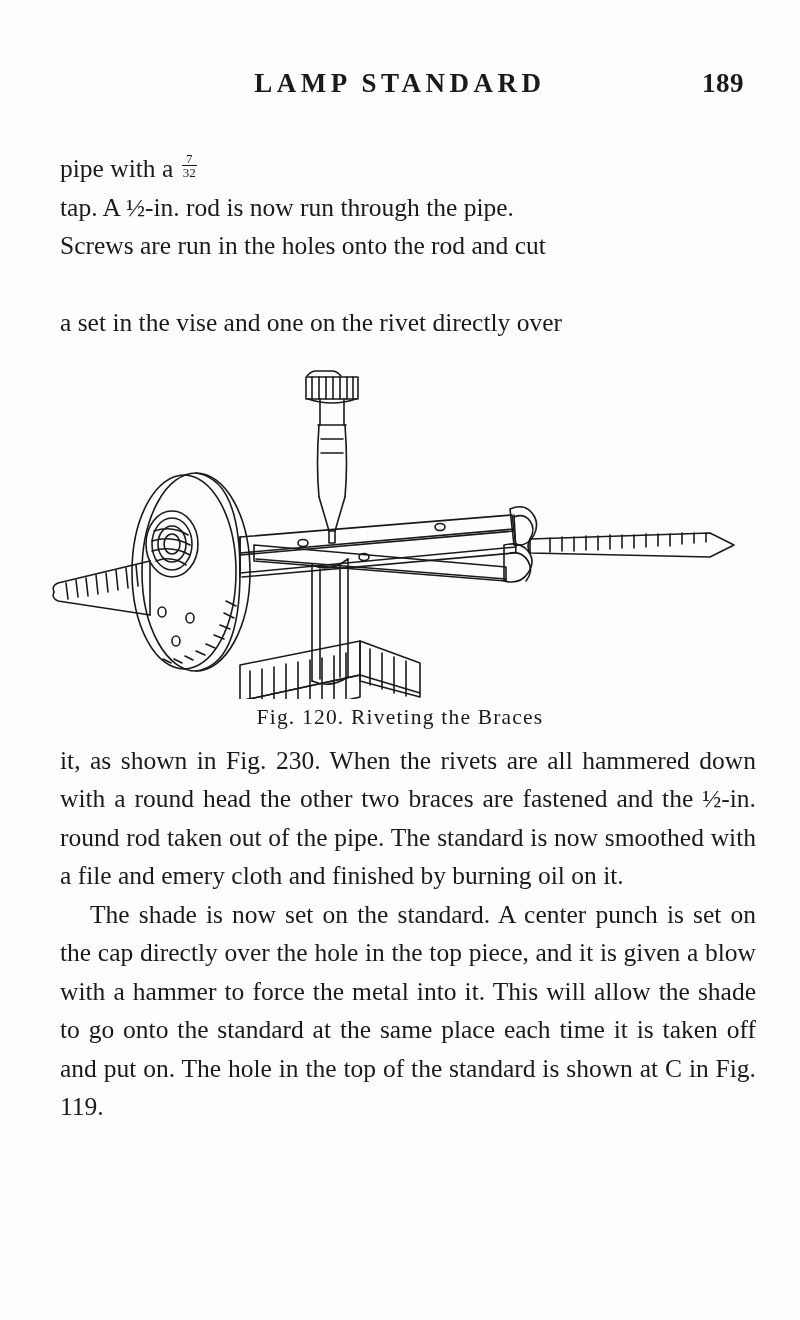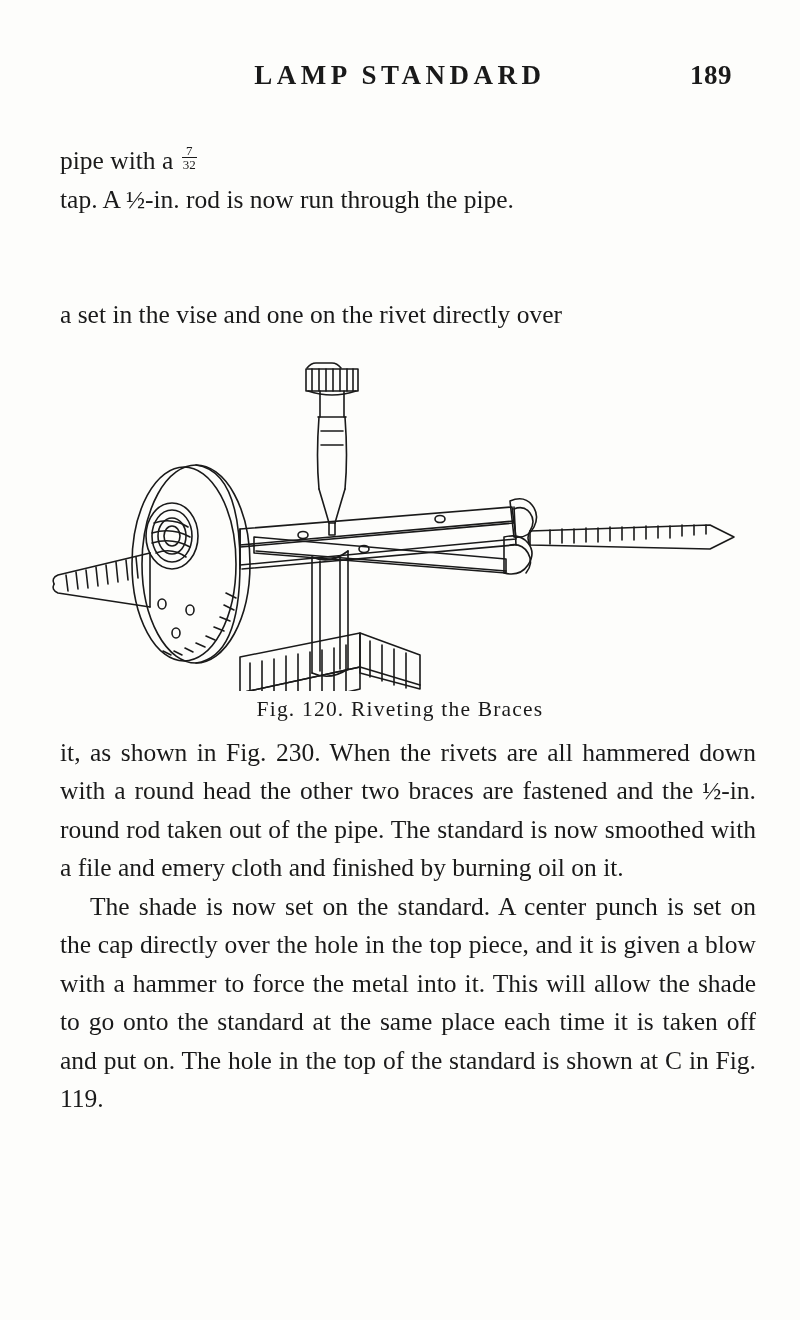--- a/index.html
+++ b/index.html
@@ -12,42 +12,42 @@
     background: #fdfdfb;
     font-family: "Liberation Serif", serif;
     color: #1a1a1a;
     overflow: hidden;
   }
   .page {
     position: relative;
     width: 800px;
     height: 1320px;
     box-sizing: border-box;
-    padding: 8px 44px;
+    padding: 16px 44px;
   }
 
   
   .header {
     display: flex;
     align-items: baseline;
     justify-content: center;
     position: relative;
     height: 64px;
     padding-top: 52px;
   }
   .header-title {
     font-weight: bold;
     font-size: 27px;
     letter-spacing: 4.5px;
     text-align: center;
     white-space: nowrap;
   }
   .header-folio {
     position: absolute;
-    right: 24px;
+    right: 12px;
     top: 52px;
     font-weight: bold;
     font-size: 27px;
     letter-spacing: 0.5px;
   }
 
   
   .body-block {
     font-size: 25.5px;
     line-height: 38.5px;
@@ -118,21 +118,21 @@
   </div>
 
   <div class="body-block block-top">
     <p>
       <span>pipe with a</span>
       <span class="frac">
         <span class="num">7</span>
         <span class="den">32</span>
       </span><br>
       <span>tap.   A ½-in. rod is now run through the pipe.</span><br>
-      <br>
+      <span>Screws are run in the holes onto the rod and cut</span><br>
       <br>
       <span>a set in the vise and one on the rivet directly over</span>
     </p>
   </div>
 
   <div class="figure">
     <svg class="figure-art" viewBox="0 0 712 330">
       <g fill="none" stroke="#1a1a1a" stroke-width="1.6" stroke-linecap="round" stroke-linejoin="round">
 
         <path d="M263 7 q4 -5 9 -5 h16 q5 0 9 5"></path>

